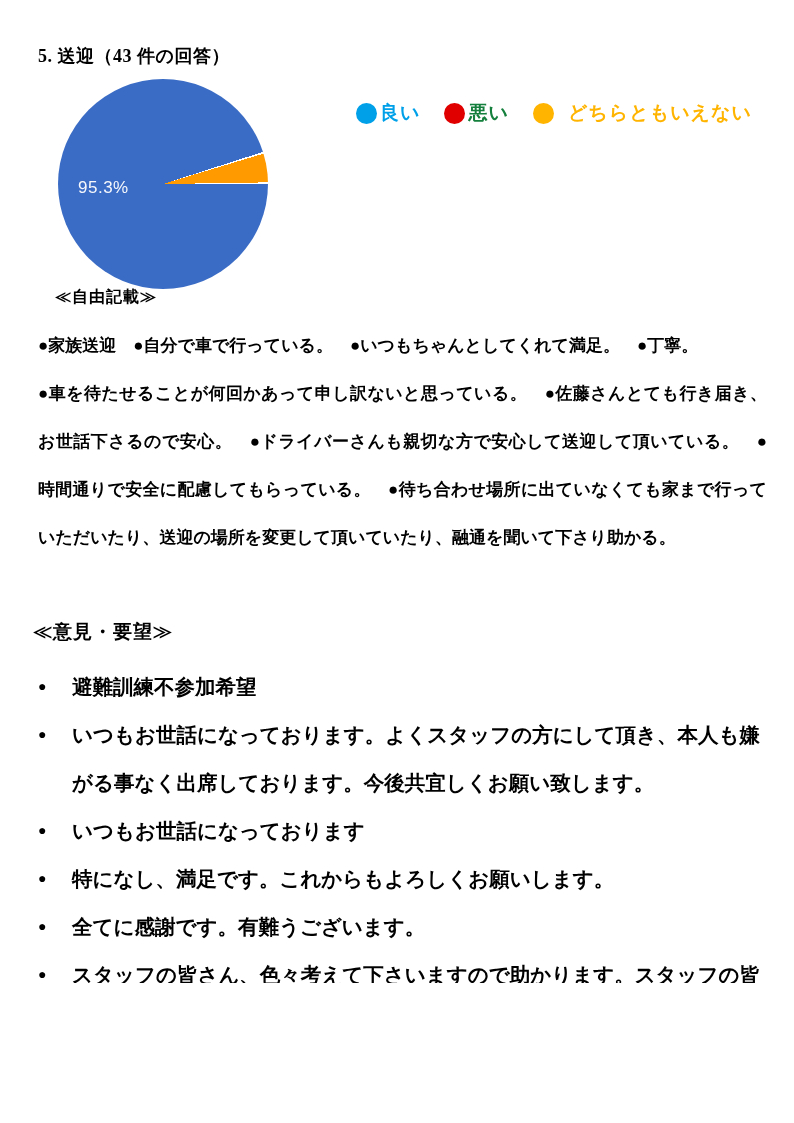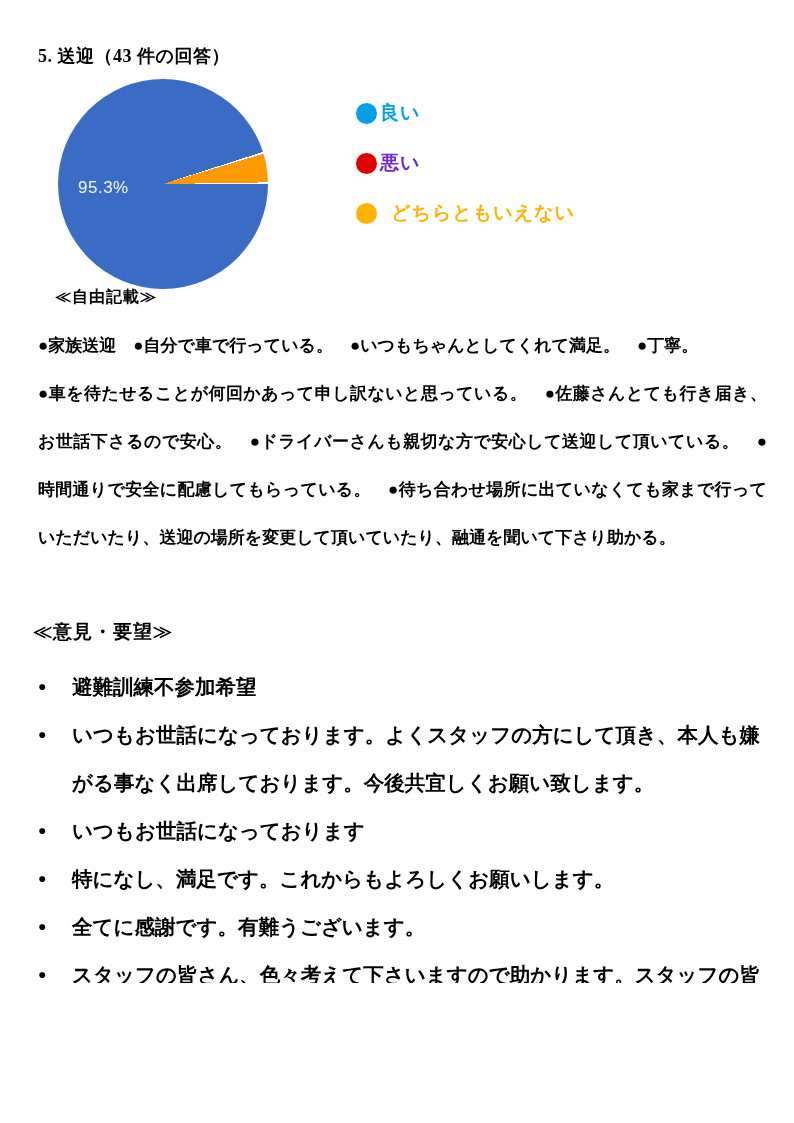--- a/index.html
+++ b/index.html
@@ -39,21 +39,20 @@
     font-size: 17px;
     color: rgba(255,255,255,0.95);
     letter-spacing: 0.5px;
   }
 
   .legend {
     position: absolute;
     left: 356px;
     top: 100px;
     display: flex;
-    flex-direction: column;
     gap: 24px;
   }
   .legend-item {
     display: flex;
     align-items: center;
     font-size: 19px;
     letter-spacing: 1px;
   }
   .legend-dot {
     width: 21px;
@@ -116,21 +115,21 @@
   <div class="doc-title">5. 送迎（43 件の回答）</div>
 
   <div class="pie" style="background: conic-gradient(rgb(59, 108, 197) 0deg, rgb(59, 108, 197) 72.18deg, rgb(255, 255, 255) 72.18deg, rgb(255, 255, 255) 73.18deg, rgb(255, 154, 0) 73.18deg, rgb(255, 154, 0) 89.1deg, rgb(255, 255, 255) 89.1deg, rgb(255, 255, 255) 90.1deg, rgb(59, 108, 197) 90.1deg, rgb(59, 108, 197) 360deg);"></div>
   <div class="pie-label">95.3%</div>
 
   <div class="legend">
     <div class="legend-item" style="color: rgb(0, 160, 233);">
       <span class="legend-dot" style="background-color: rgb(0, 160, 233);"></span>
       <span>良い</span>
     </div>
-    <div class="legend-item" style="color: #6d28d9;">
+    <div class="legend-item" style="color: #15803d;">
       <span class="legend-dot" style="background-color: rgb(224, 0, 0);"></span>
       <span>悪い</span>
     </div>
     <div class="legend-item" style="color: rgb(255, 180, 0); gap: 11px;">
       <span class="legend-dot" style="background-color: rgb(255, 180, 0);"></span>
       <span>どちらともいえない</span>
     </div>
   </div>
 
   <div class="free-heading">≪自由記載≫</div>

